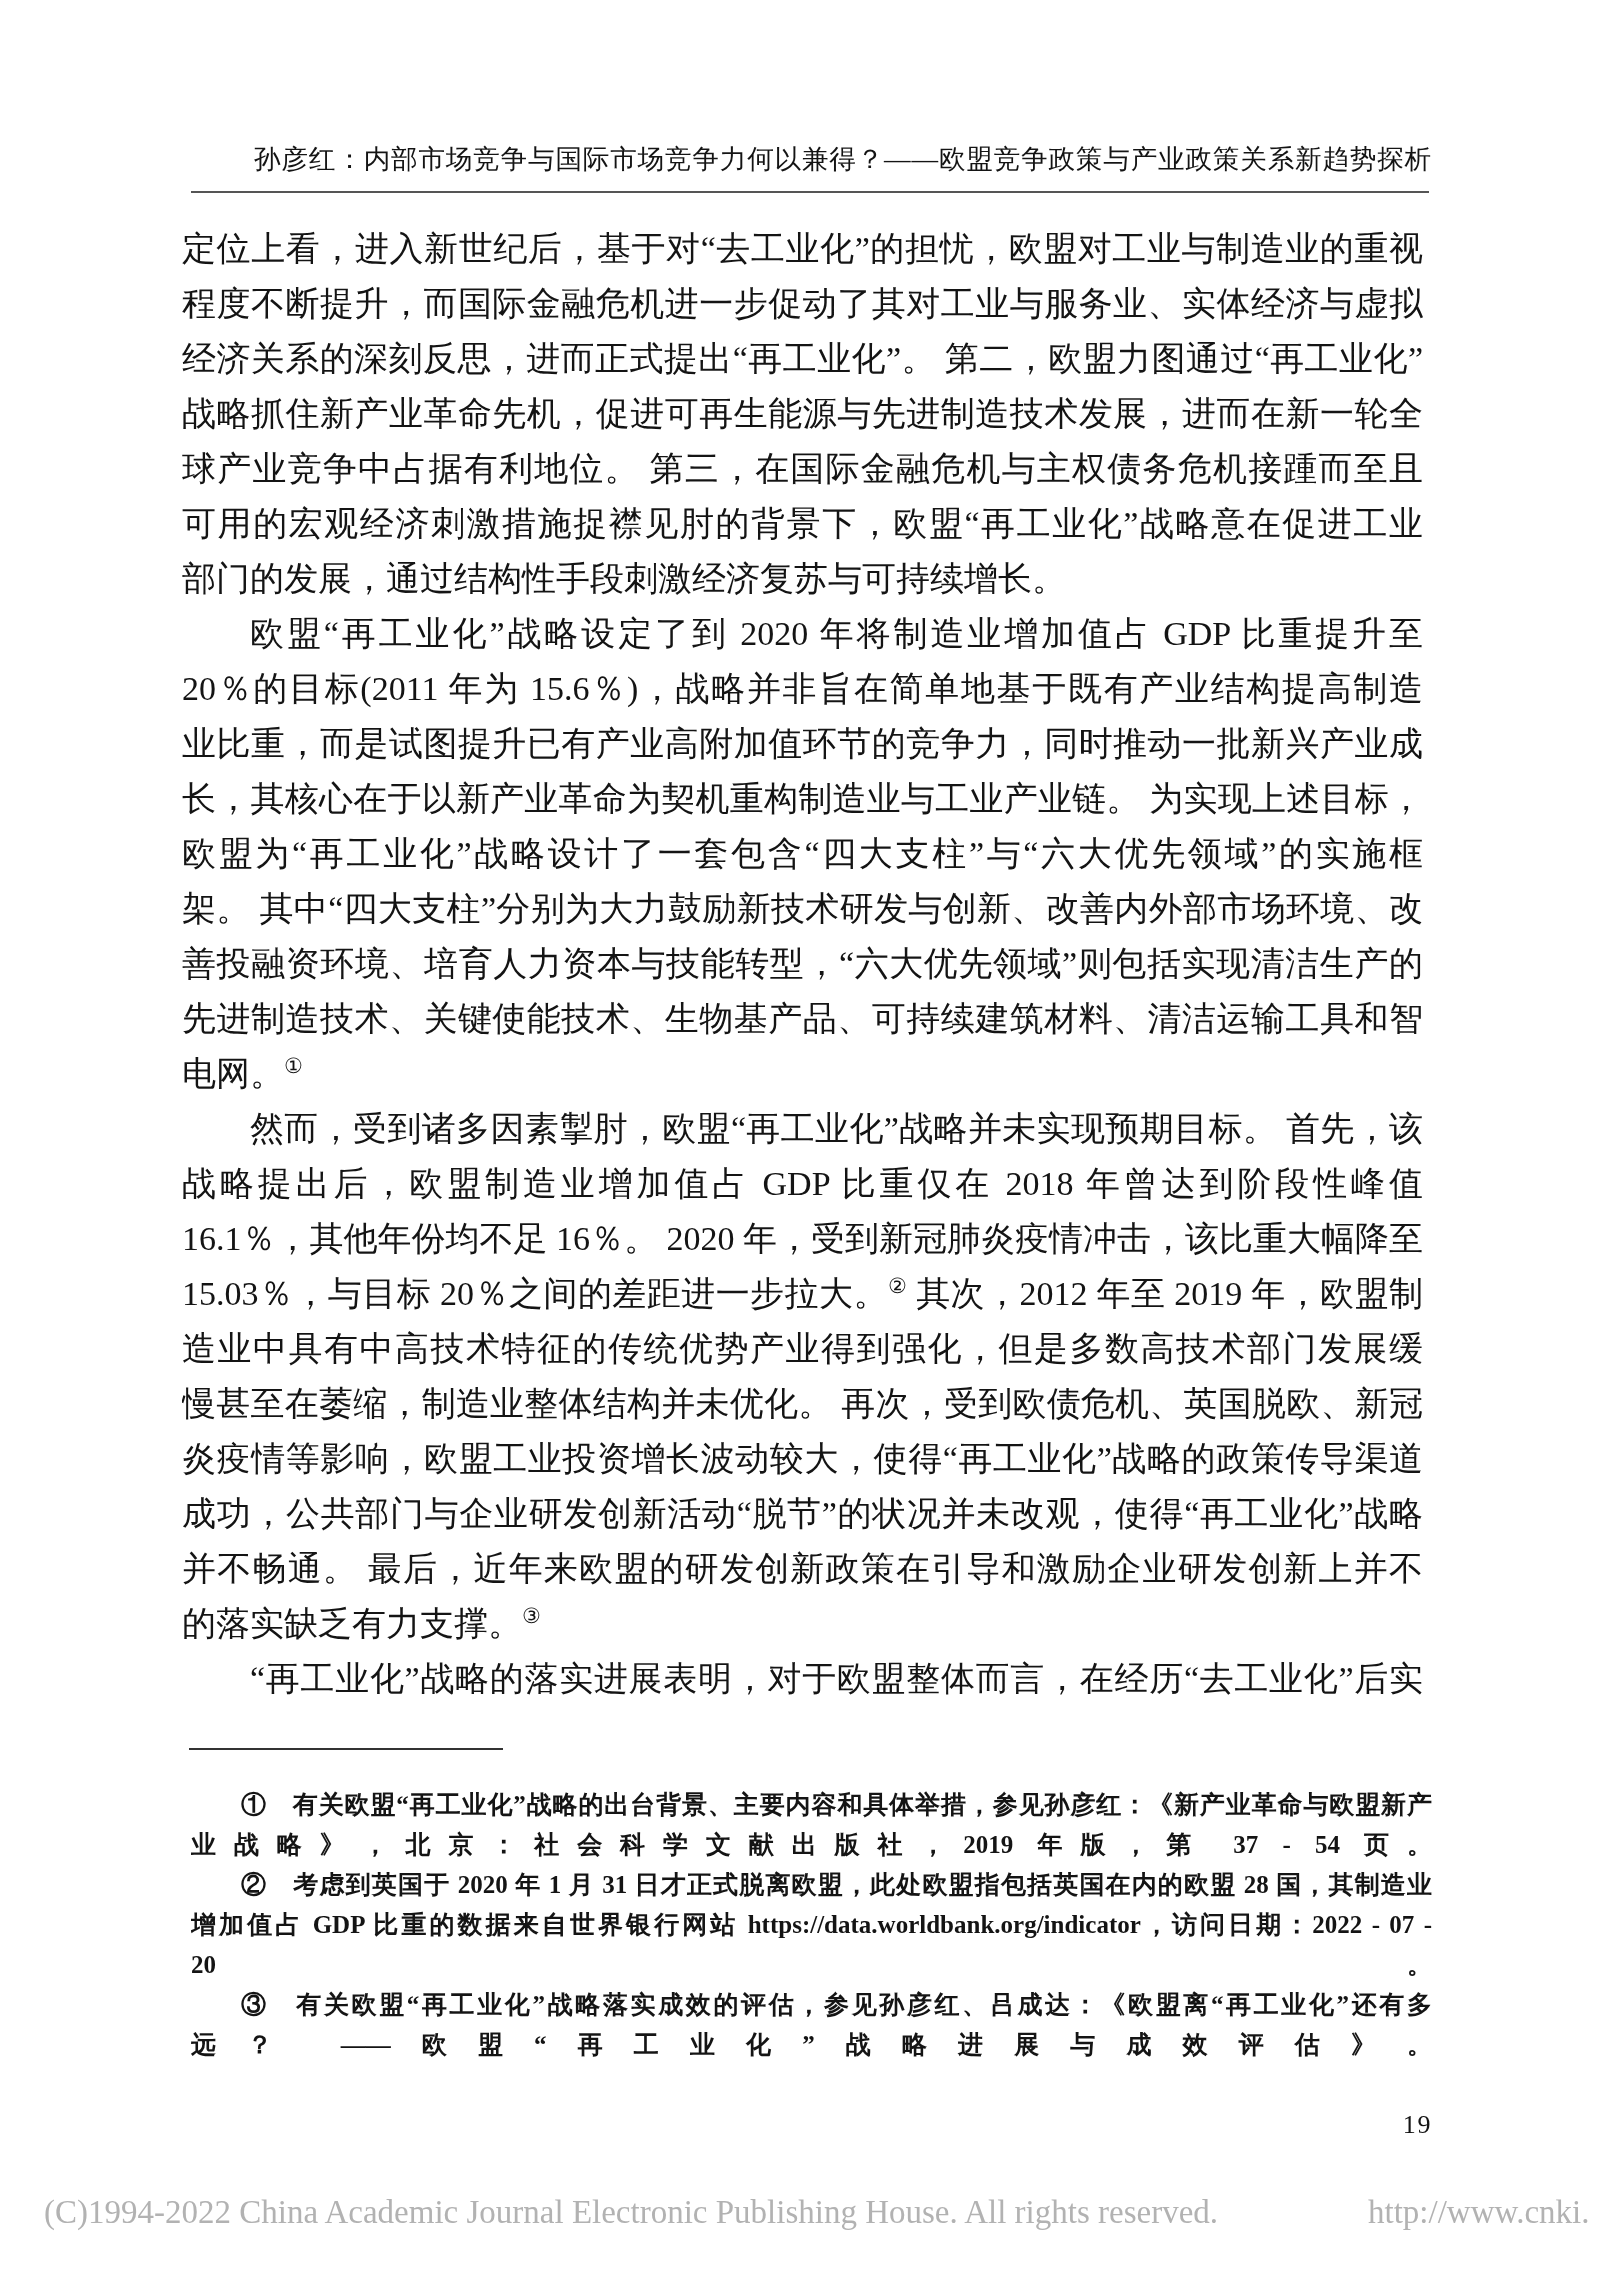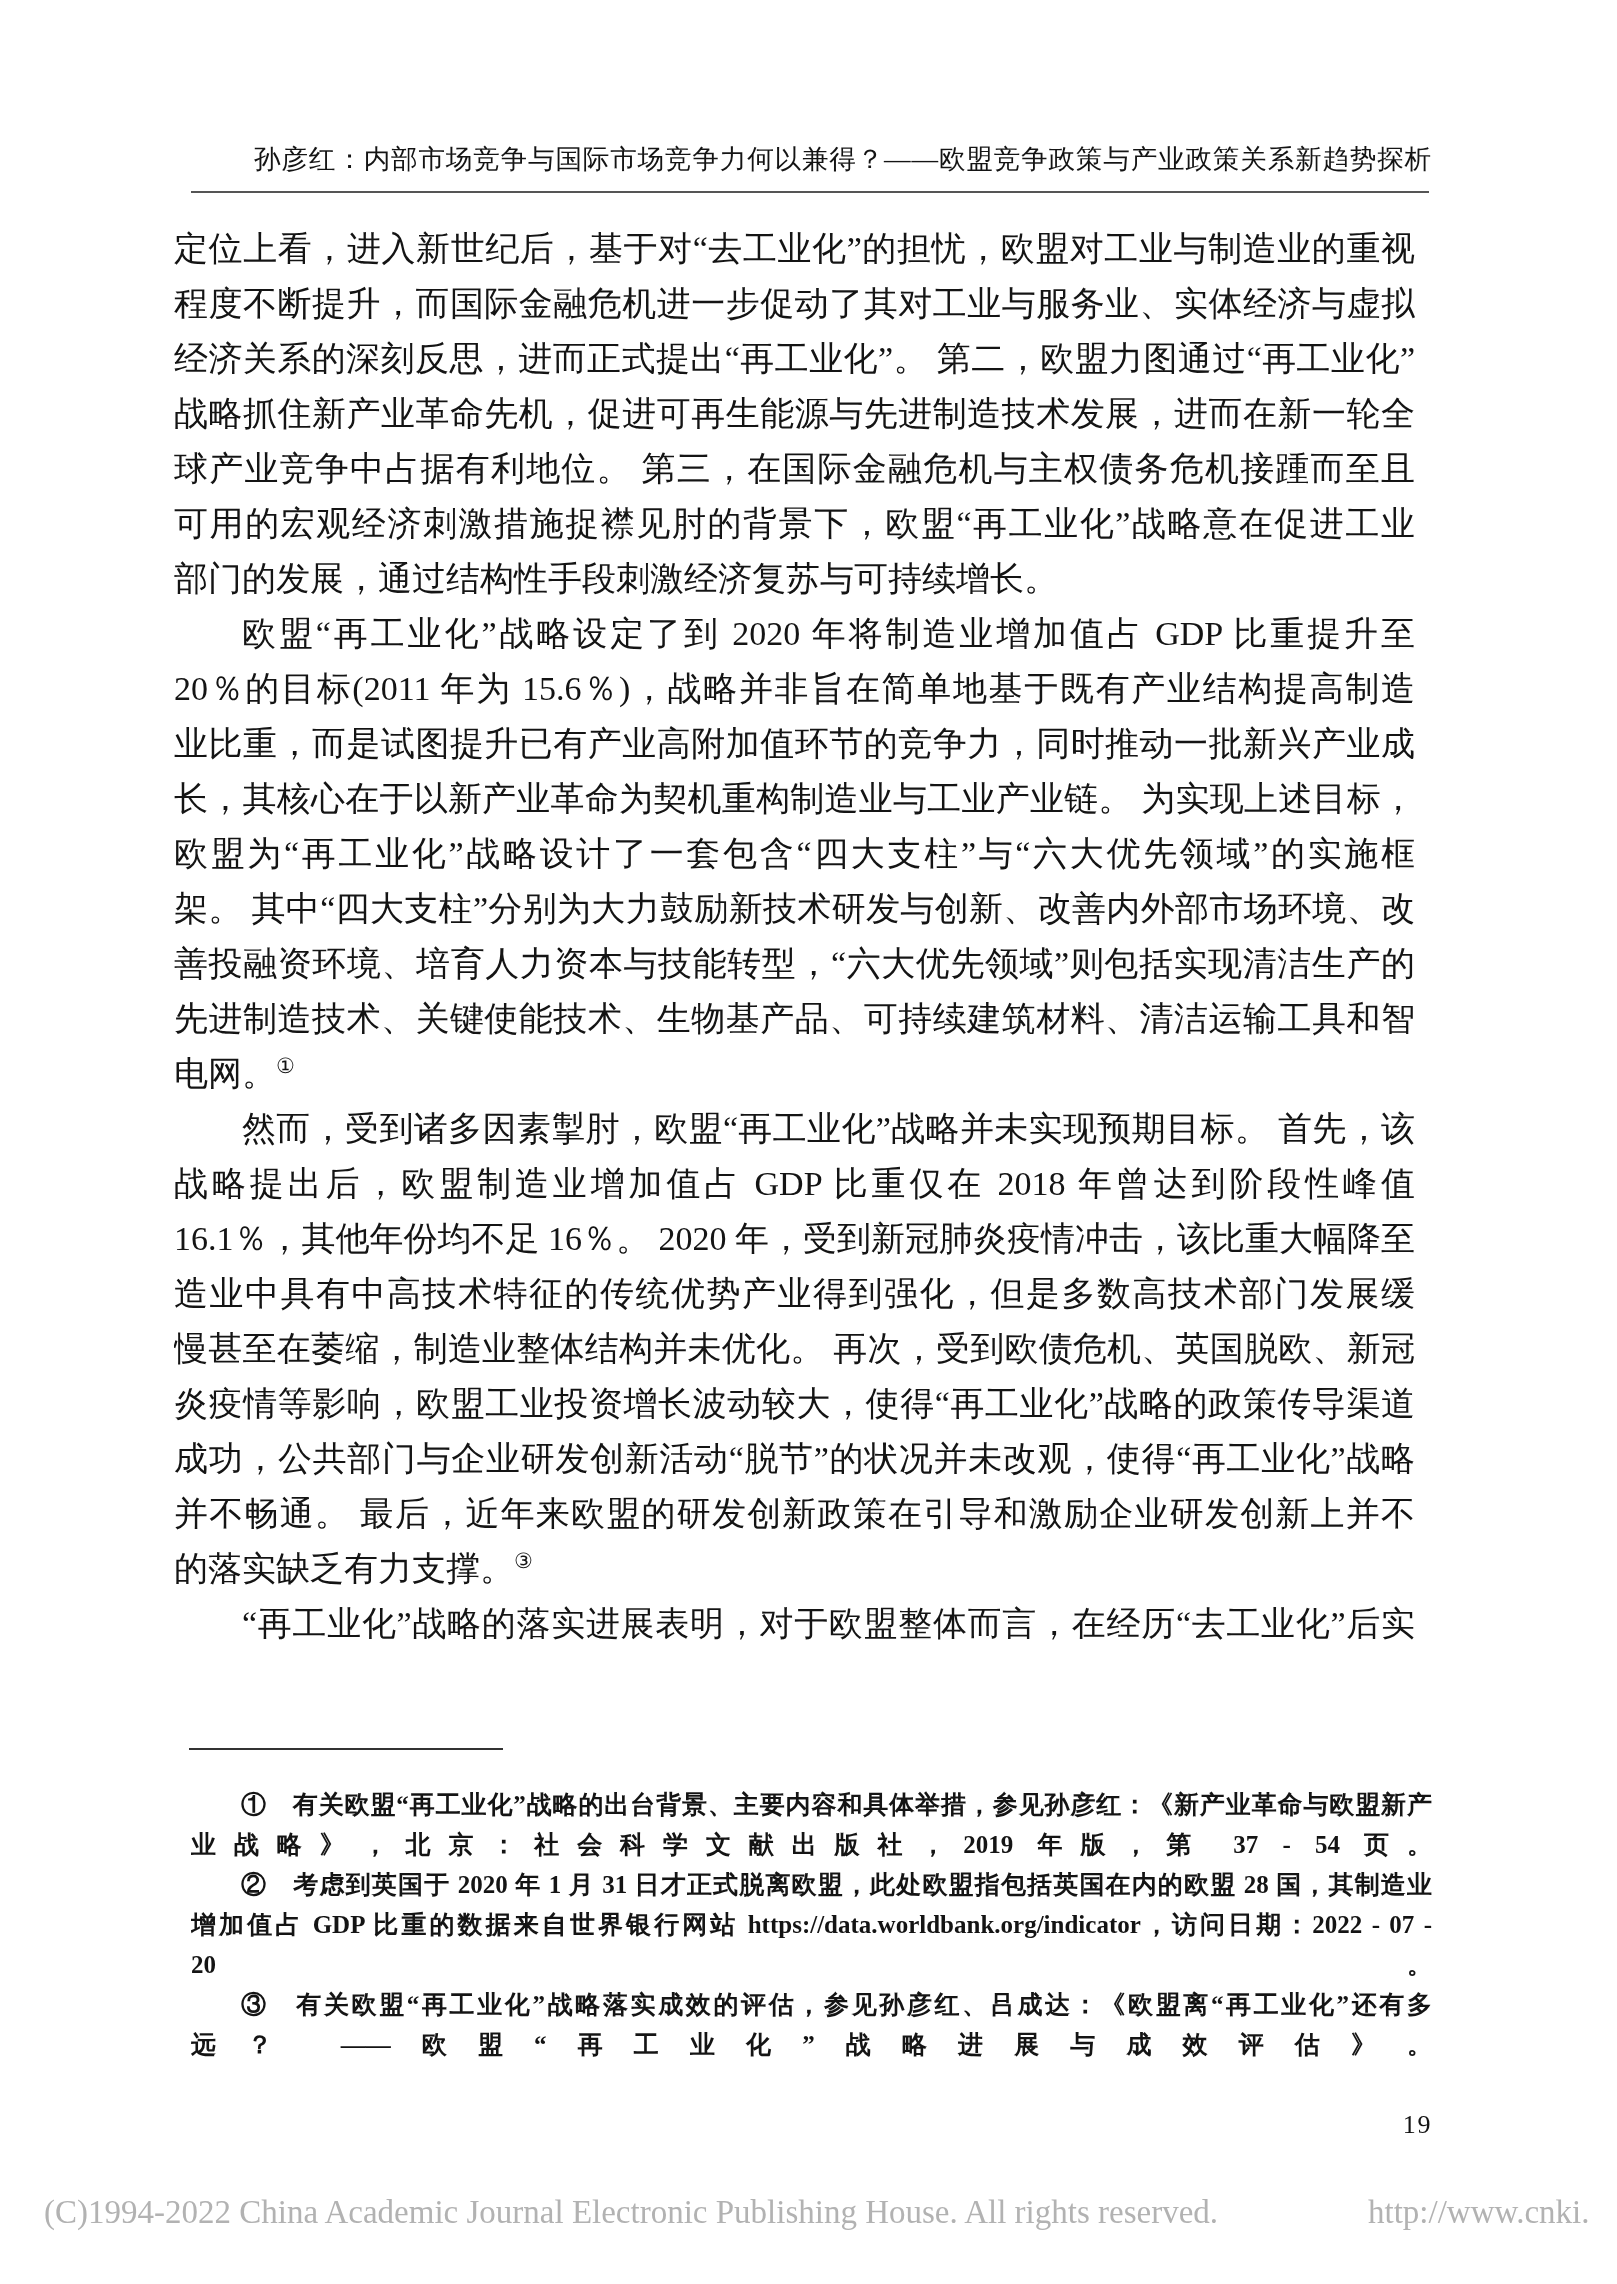--- a/index.html
+++ b/index.html
@@ -32,21 +32,21 @@
     position: absolute;
     top: 191px;
     left: 191px;
     width: 1238px;
     height: 2.4px;
     background: var(--rule, #555555);
   }
   .article-body {
     position: absolute;
     top: 221px;
-    left: 174px;
+    left: 182px;
     width: 1241px;
     font-size: 34px;
   }
   .article-body .line {
     height: 55px;
     line-height: 55px;
     overflow: hidden;
     text-align: justify;
     text-align-last: justify;
   }
@@ -130,20 +130,21 @@
         <div class="line">欧盟为“再工业化”战略设计了一套包含“四大支柱”与“六大优先领域”的实施框</div>
         <div class="line">架。 其中“四大支柱”分别为大力鼓励新技术研发与创新、改善内外部市场环境、改</div>
         <div class="line">善投融资环境、培育人力资本与技能转型，“六大优先领域”则包括实现清洁生产的</div>
         <div class="line">先进制造技术、关键使能技术、生物基产品、可持续建筑材料、清洁运输工具和智能</div>
         <div class="line endline">电网。<sup class="fnref">①</sup></div>
       </div>
       <div>
         <div class="line first">然而，受到诸多因素掣肘，欧盟“再工业化”战略并未实现预期目标。 首先，该</div>
         <div class="line">战略提出后，欧盟制造业增加值占 GDP 比重仅在 2018 年曾达到阶段性峰值</div>
         <div class="line">16.1％，其他年份均不足 16％。 2020 年，受到新冠肺炎疫情冲击，该比重大幅降至</div>
+        <div class="line">15.03％，与目标 20％之间的差距进一步拉大。<sup class="fnref">②</sup> 其次，2012 年至 2019 年，欧盟制</div>
         <div class="line">造业中具有中高技术特征的传统优势产业得到强化，但是多数高技术部门发展缓</div>
         <div class="line">慢甚至在萎缩，制造业整体结构并未优化。 再次，受到欧债危机、英国脱欧、新冠肺</div>
         <div class="line">炎疫情等影响，欧盟工业投资增长波动较大，使得“再工业化”战略的政策传导渠道</div>
         <div class="line">成功，公共部门与企业研发创新活动“脱节”的状况并未改观，使得“再工业化”战略</div>
         <div class="line">并不畅通。 最后，近年来欧盟的研发创新政策在引导和激励企业研发创新上并不</div>
         <div class="line endline">的落实缺乏有力支撑。<sup class="fnref">③</sup></div>
       </div>
       <div>
         <div class="line first">“再工业化”战略的落实进展表明，对于欧盟整体而言，在经历“去工业化”后实</div>
       </div>

